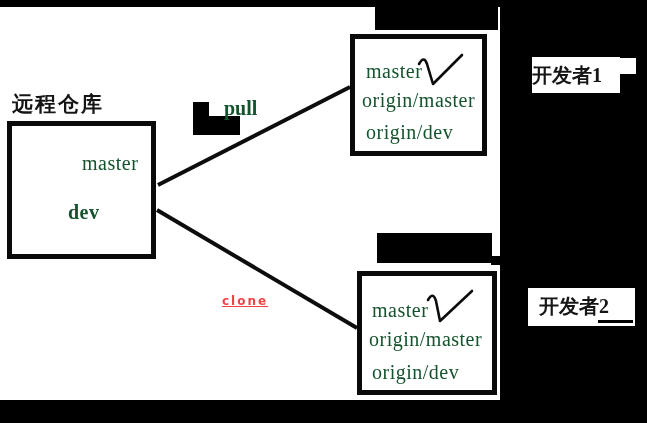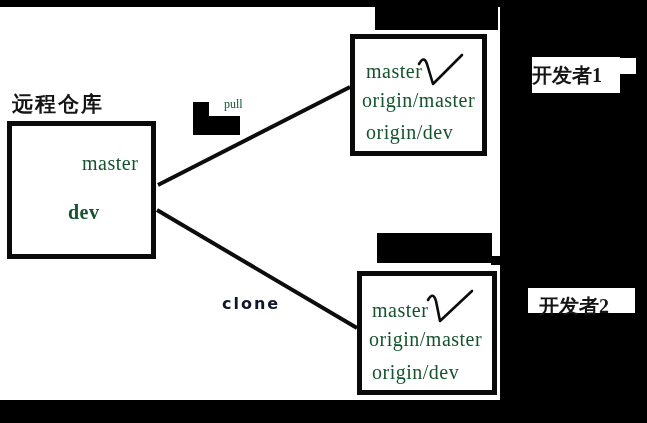--- a/index.html
+++ b/index.html
@@ -7,24 +7,24 @@
     position:relative;width:647px;height:423px;overflow:hidden;
     background:#ffffff;
     font-family:"Liberation Serif","DejaVu Serif",serif;
   }
   .black{position:absolute;background:#000000;}
   .whiteband{position:absolute;background:#ffffff;}
   .box{position:absolute;border:5px solid #0a0a0a;background:#ffffff;box-sizing:border-box;}
   .txt{position:absolute;color:#14532d;white-space:nowrap;}
   .boxline{font-size:20px;letter-spacing:0.5px;}
   .cjk{font-weight:bold;color:#151515;}
-  #pull-label{left:224px;top:97px;font-size:12px;font-weight:400;}
+  #pull-label{left:224px;top:97px;font-size:20px;font-weight:700;}
   #clone-label{
-    left:222px;top:294px;font-size:16px;font-weight:600;letter-spacing:2px;
-    font-family:"DejaVu Sans","Liberation Sans",sans-serif;color:#0f172a;
+    left:222px;top:294px;font-size:12px;font-weight:600;letter-spacing:2px;
+    font-family:"DejaVu Sans","Liberation Sans",sans-serif;color:#ef4444;text-decoration:underline;
   }
   #remote-label{left:12px;top:90px;font-size:21px;letter-spacing:2px;}
   #svg-overlay{position:absolute;left:0;top:0;pointer-events:none;}
   .bandtext{display:block;white-space:nowrap;}
 </style>
 </head>
 <body>
 
 <div id="canvas">
 
@@ -34,21 +34,21 @@
   <div class="black" style="left:375px;top:0;width:123px;height:30px;"></div>
   <div class="black" style="left:377px;top:233px;width:115px;height:30px;"></div>
   <div class="black" style="left:491px;top:256px;width:9px;height:9px;"></div>
   <div class="black" style="left:193px;top:102px;width:16px;height:16px;"></div>
   <div class="black" style="left:193px;top:116px;width:47px;height:19px;"></div>
 
   <div class="whiteband" style="left:532px;top:57px;width:88px;height:36px;">
     <span class="bandtext cjk" style="padding-left:0;line-height:36px;font-size:20px;">开发者1</span>
   </div>
   <div class="whiteband" style="left:620px;top:58px;width:16px;height:16px;"></div>
-  <div class="whiteband" style="left:528px;top:288px;width:107px;height:25px;">
+  <div class="whiteband" style="left:528px;top:288px;width:107px;height:38px;">
     <span class="bandtext cjk" style="padding-left:11px;line-height:37px;font-size:20px;">开发者2</span>
     <div class="black" style="left:70px;top:32px;width:35px;height:3px;"></div>
   </div>
 
   <span class="txt cjk" id="remote-label">远程仓库</span>
   <div class="box" style="left:7px;top:121px;width:149px;height:138px;"></div>
   <span class="txt boxline" style="left:82px;top:152px;">master</span>
   <span class="txt boxline" style="left:68px;top:201px;font-weight:bold;">dev</span>
 
   <div class="box" style="left:350px;top:34px;width:137px;height:122px;"></div>

